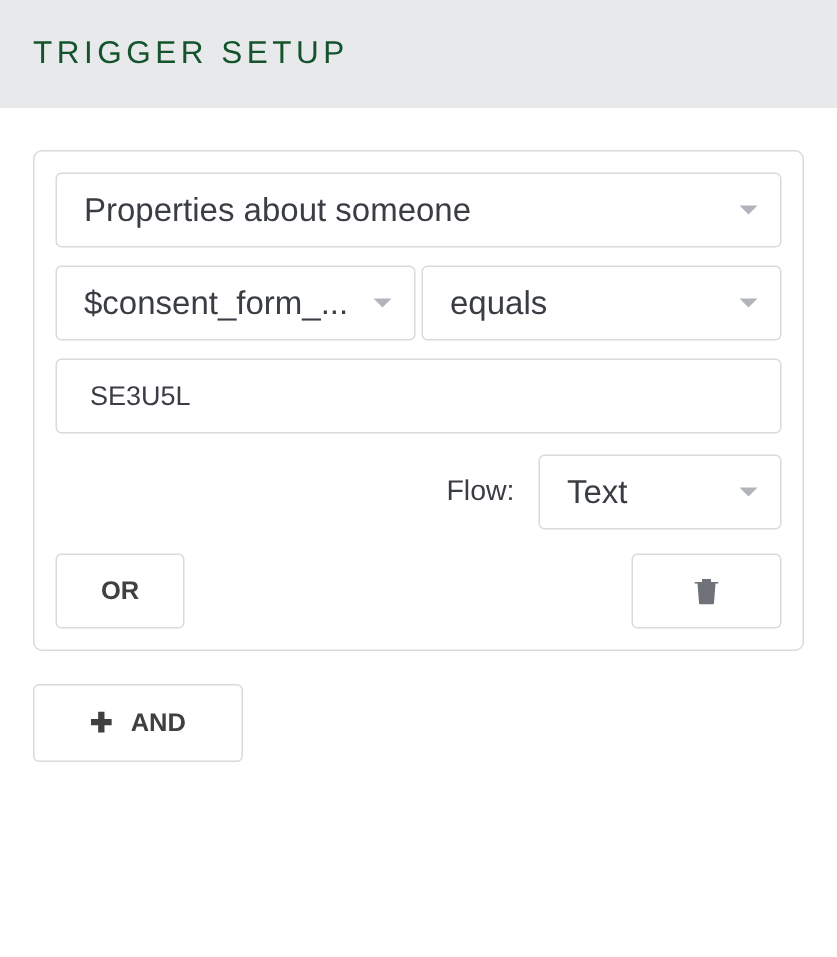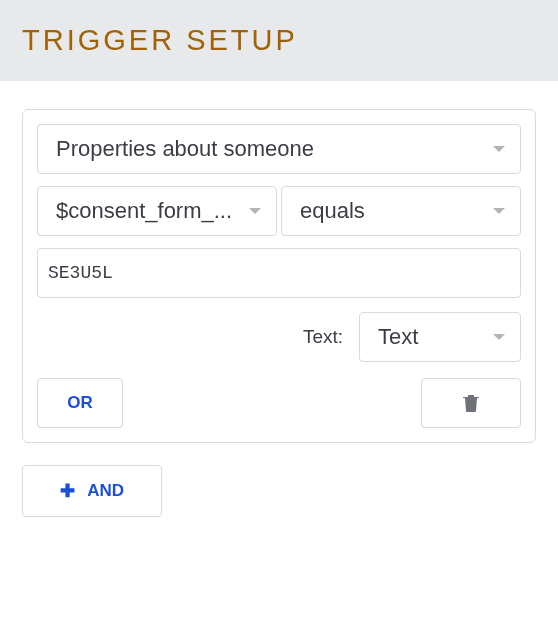--- a/index.html
+++ b/index.html
@@ -11,24 +11,24 @@
       font-family: -apple-system, BlinkMacSystemFont, "Segoe UI", Helvetica, Arial, sans-serif;
       width: 558px;
       background: #ffffff;
       color: #3a3e44;
     }
     .header {
       background: #e8e9ea;
       padding: 24px 22px;
     }
     .header-title {
-      font-size: 29px;
+      font-size: 21px;
       font-weight: 400;
       letter-spacing: 3px;
-      color: #a16207;
+      color: #14532d;
     }
     .content {
       padding: 28px 22px 22px 22px;
     }
     .description {
       font-size: 19px;
       line-height: 1.5;
       color: #3a3e44;
       margin-bottom: 30px;
     }
@@ -78,24 +78,24 @@
     .row .select {
       flex: 1;
       min-width: 0;
     }
     .text-input {
       margin-top: 12px;
       border: 1px solid #d8dade;
       border-radius: 4px;
       height: 50px;
       width: 100%;
-      padding: 0 10px;
+      padding: 0 22px;
       font-size: 18px;
       color: #3a3e44;
-      font-family: Liberation Mono, monospace;
+      font-family: Liberation Sans, sans-serif;
     }
     .type-row {
       display: flex;
       justify-content: flex-end;
       align-items: center;
       gap: 16px;
       margin-top: 14px;
     }
     .type-label {
       font-size: 19px;
@@ -113,21 +113,21 @@
       border: 1px solid #d8dade;
       background: #ffffff;
       border-radius: 4px;
       height: 50px;
       display: flex;
       align-items: center;
       justify-content: center;
       cursor: pointer;
       font-size: 17px;
       font-weight: 700;
-      color: #1d4ed8;
+      color: #404040;
       font-family: inherit;
     }
     .btn-or {
       width: 86px;
     }
     .btn-trash {
       width: 100px;
     }
     .trash-icon {
       width: 16px;
@@ -179,21 +179,21 @@
           <svg viewBox="0 0 14 10" width="14" height="10">
               <path d="M1 2 L7 8 L13 2 Z" fill="#b1b5bb"></path>
             </svg>
         </span>
       </div>
     </div>
 
     <input type="text" class="text-input" value="SE3U5L" style="">
 
     <div class="type-row">
-      <span class="type-label">Text:</span>
+      <span class="type-label">Flow:</span>
       <div class="select type-select">
         <span class="select-value">Text</span>
         <span class="chevron">
           <svg viewBox="0 0 14 10" width="14" height="10">
               <path d="M1 2 L7 8 L13 2 Z" fill="#b1b5bb"></path>
             </svg>
         </span>
       </div>
     </div>
 

